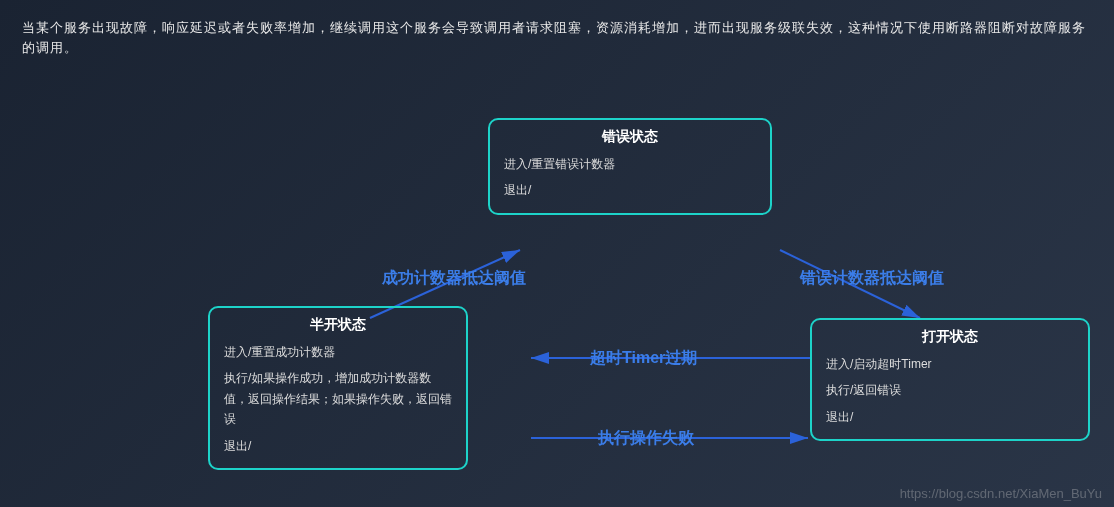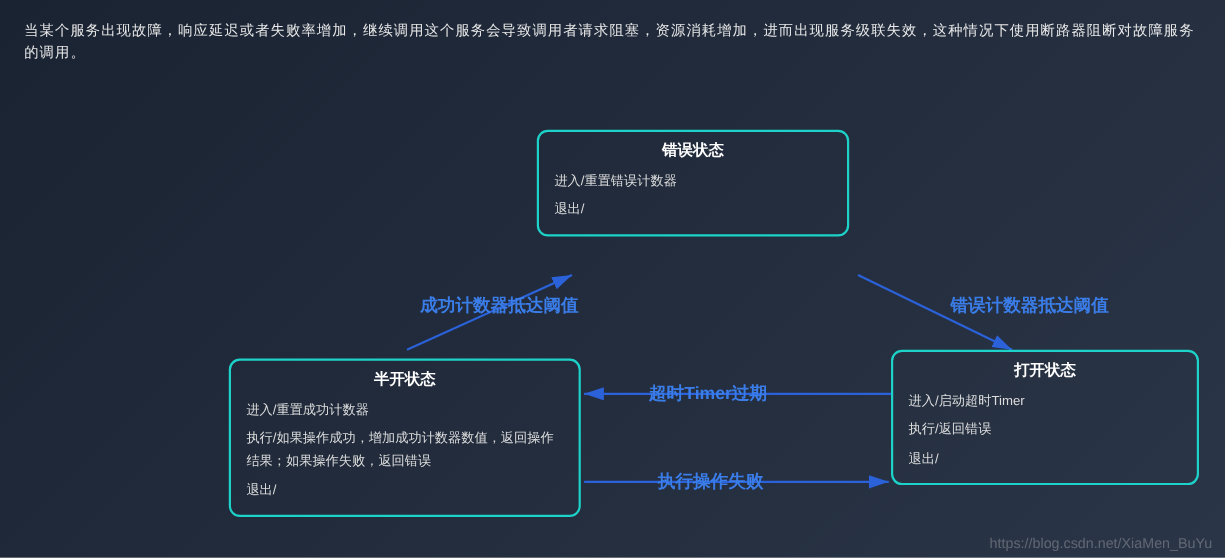--- a/index.html
+++ b/index.html
@@ -52,31 +52,31 @@
       font-weight: bold;
       color: #fff;
       margin-bottom: 8px;
     }
     .state-line {
       font-size: 12px;
       line-height: 1.7;
       color: #ddd;
     }
     .box-error { top: 8px; left: 488px; width: 284px; }
-    .box-half  { top: 216px; left: 208px; width: 320px; }
+    .box-half  { top: 196px; left: 208px; width: 260px; }
     .box-open  { top: 208px; left: 810px; width: 280px; }
     .edge-label {
       position: absolute;
       font-size: 16px;
       color: #3b7de8;
       font-weight: bold;
       white-space: nowrap;
     }
     .lbl-success   { top: 158px; left: 382px; }
-    .lbl-errcount  { top: 158px; left: 864px; text-align: right; }
+    .lbl-errcount  { top: 158px; left: 800px; text-align: right; }
     .lbl-timeout   { top: 238px; left: 590px; }
     .lbl-fail      { top: 318px; left: 598px; }
     svg.arrows {
       position: absolute;
       top: 0; left: 0;
       width: 1114px; height: 397px;
       pointer-events: none;
     }
     .watermark {
       position: absolute;

